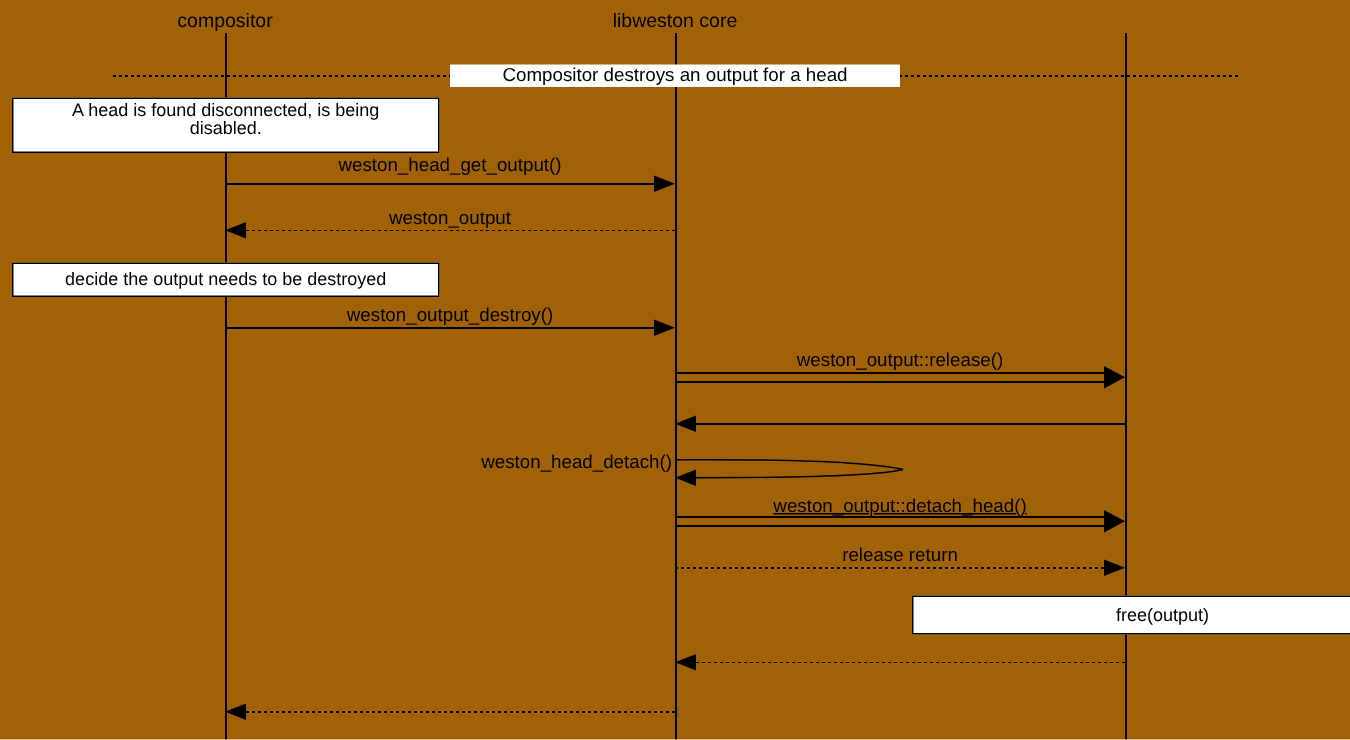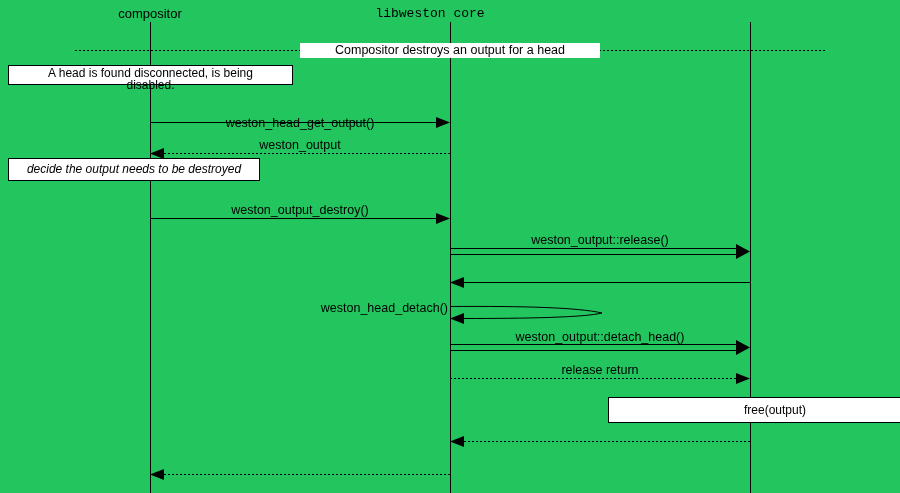--- a/index.html
+++ b/index.html
@@ -1,20 +1,20 @@
 <!DOCTYPE html>
 <html><head>
 <meta charset="utf-8">
 <style>
   html, body { margin: 0; padding: 0; background: #ffffff; }
   .diagram {
     position: relative;
     width: 900px;
     height: 493px;
-    background: #22c55e;
+    background: #a16207;
     font-family: "Liberation Sans", sans-serif;
     color: #000000;
     overflow: hidden;
   }
   .layer { position: absolute; left: 0; top: 0; }
   .hdr {
     position: absolute;
     width: 150px;
     text-align: center;
     font-size: 13px;
@@ -43,22 +43,22 @@
   }
   .note {
     position: absolute;
     border: 1px solid #000000;
     background: #ffffff;
     text-align: center;
     font-size: 12px;
     box-sizing: border-box;
   }
   .note .ln { display: block; line-height: 12.4px; }
-  .note1 { left: 8px; top: 65px; width: 285px; height: 20px; padding-top: 1px; }
-  .note2 { left: 8px; top: 158px; width: 252px; height: 23px; line-height: 21px; font-style: italic; }
+  .note1 { left: 8px; top: 65px; width: 285px; height: 37px; padding-top: 1px; }
+  .note2 { left: 8px; top: 175px; width: 285px; height: 23px; line-height: 21px; }
   .note3 { left: 608px; top: 397px; width: 334px; height: 26px; line-height: 24px; }
 </style>
 </head>
 <body>
 
 <div class="diagram">
 
   <svg class="layer" width="900" height="493" viewBox="0 0 900 493">
 
     <line x1="150.5" y1="22" x2="150.5" y2="493" stroke="#000" stroke-width="1" shape-rendering="crispEdges"></line>
@@ -115,32 +115,32 @@
       <polygon points="450,441.5 464,436 464,447" fill="#000"></polygon>
     </g>
 
     <g>
       <line x1="450" y1="474.5" x2="164" y2="474.5" stroke="#000" stroke-width="1" stroke-dasharray="2,2" shape-rendering="crispEdges"></line>
       <polygon points="150,474.5 164,469 164,480" fill="#000"></polygon>
     </g>
   </svg>
 
   <div class="hdr" style="left:75px; top:6px;">compositor</div>
-  <div class="hdr" style="left:355px; top:6px;font-family:Liberation Mono, monospace;">libweston core</div>
+  <div class="hdr" style="left:375px; top:6px;">libweston core</div>
 
   <div class="divider-lbl">Compositor destroys an output for a head</div>
 
   <div class="note note1">
     <span class="ln">A head is found disconnected, is being</span>
     <span class="ln">disabled.</span>
   </div>
   <div class="note note2">decide the output needs to be destroyed</div>
   <div class="note note3">free(output)</div>
 
-  <div class="msg-lbl" style="left:150px; top:116px;">weston_head_get_output()</div>
+  <div class="msg-lbl" style="left:150px; top:103px;">weston_head_get_output()</div>
   <div class="msg-lbl" style="left:150px; top:203px;">weston_output_destroy()</div>
   <div class="msg-lbl" style="left:150px; top:138px;">weston_output</div>
   <div class="msg-lbl" style="left:450px; top:233px;">weston_output::release()</div>
   <div class="msg-lbl right" style="left:218px; top:301px;">weston_head_detach()</div>
-  <div class="msg-lbl" style="left:450px; top:330px;">weston_output::detach_head()</div>
+  <div class="msg-lbl" style="left:450px; top:330px;text-decoration:underline;">weston_output::detach_head()</div>
   <div class="msg-lbl" style="left:450px; top:363px;">release return</div>
 
 </div>
 
 </body></html>

